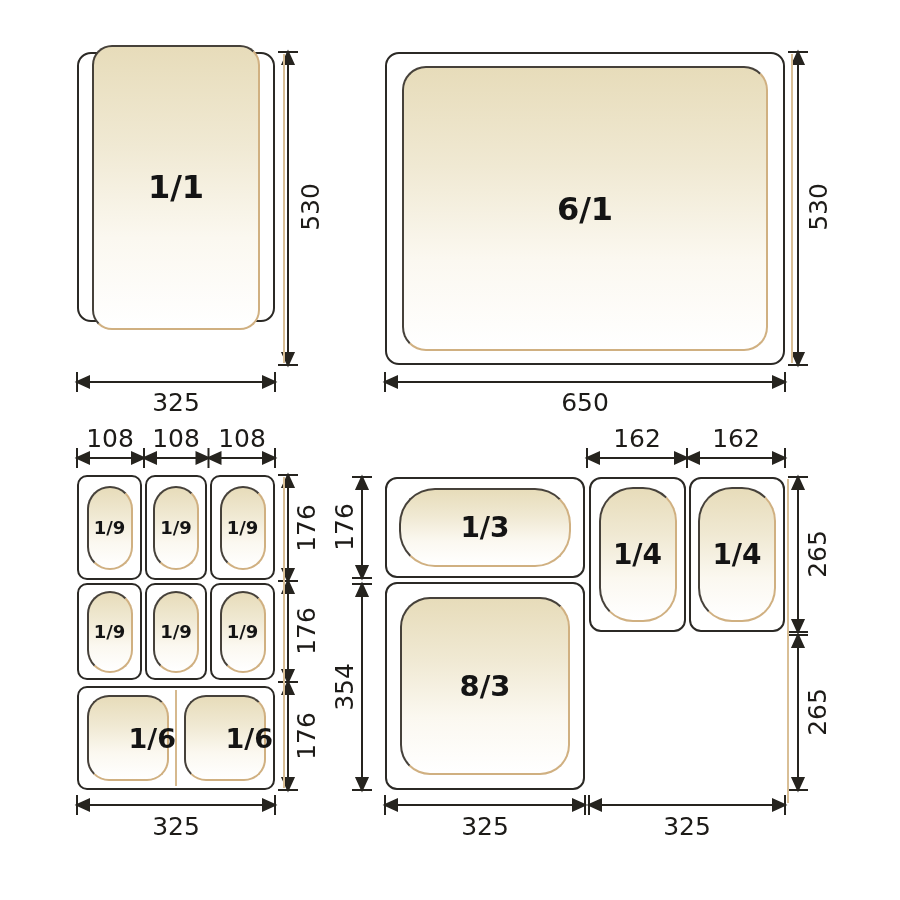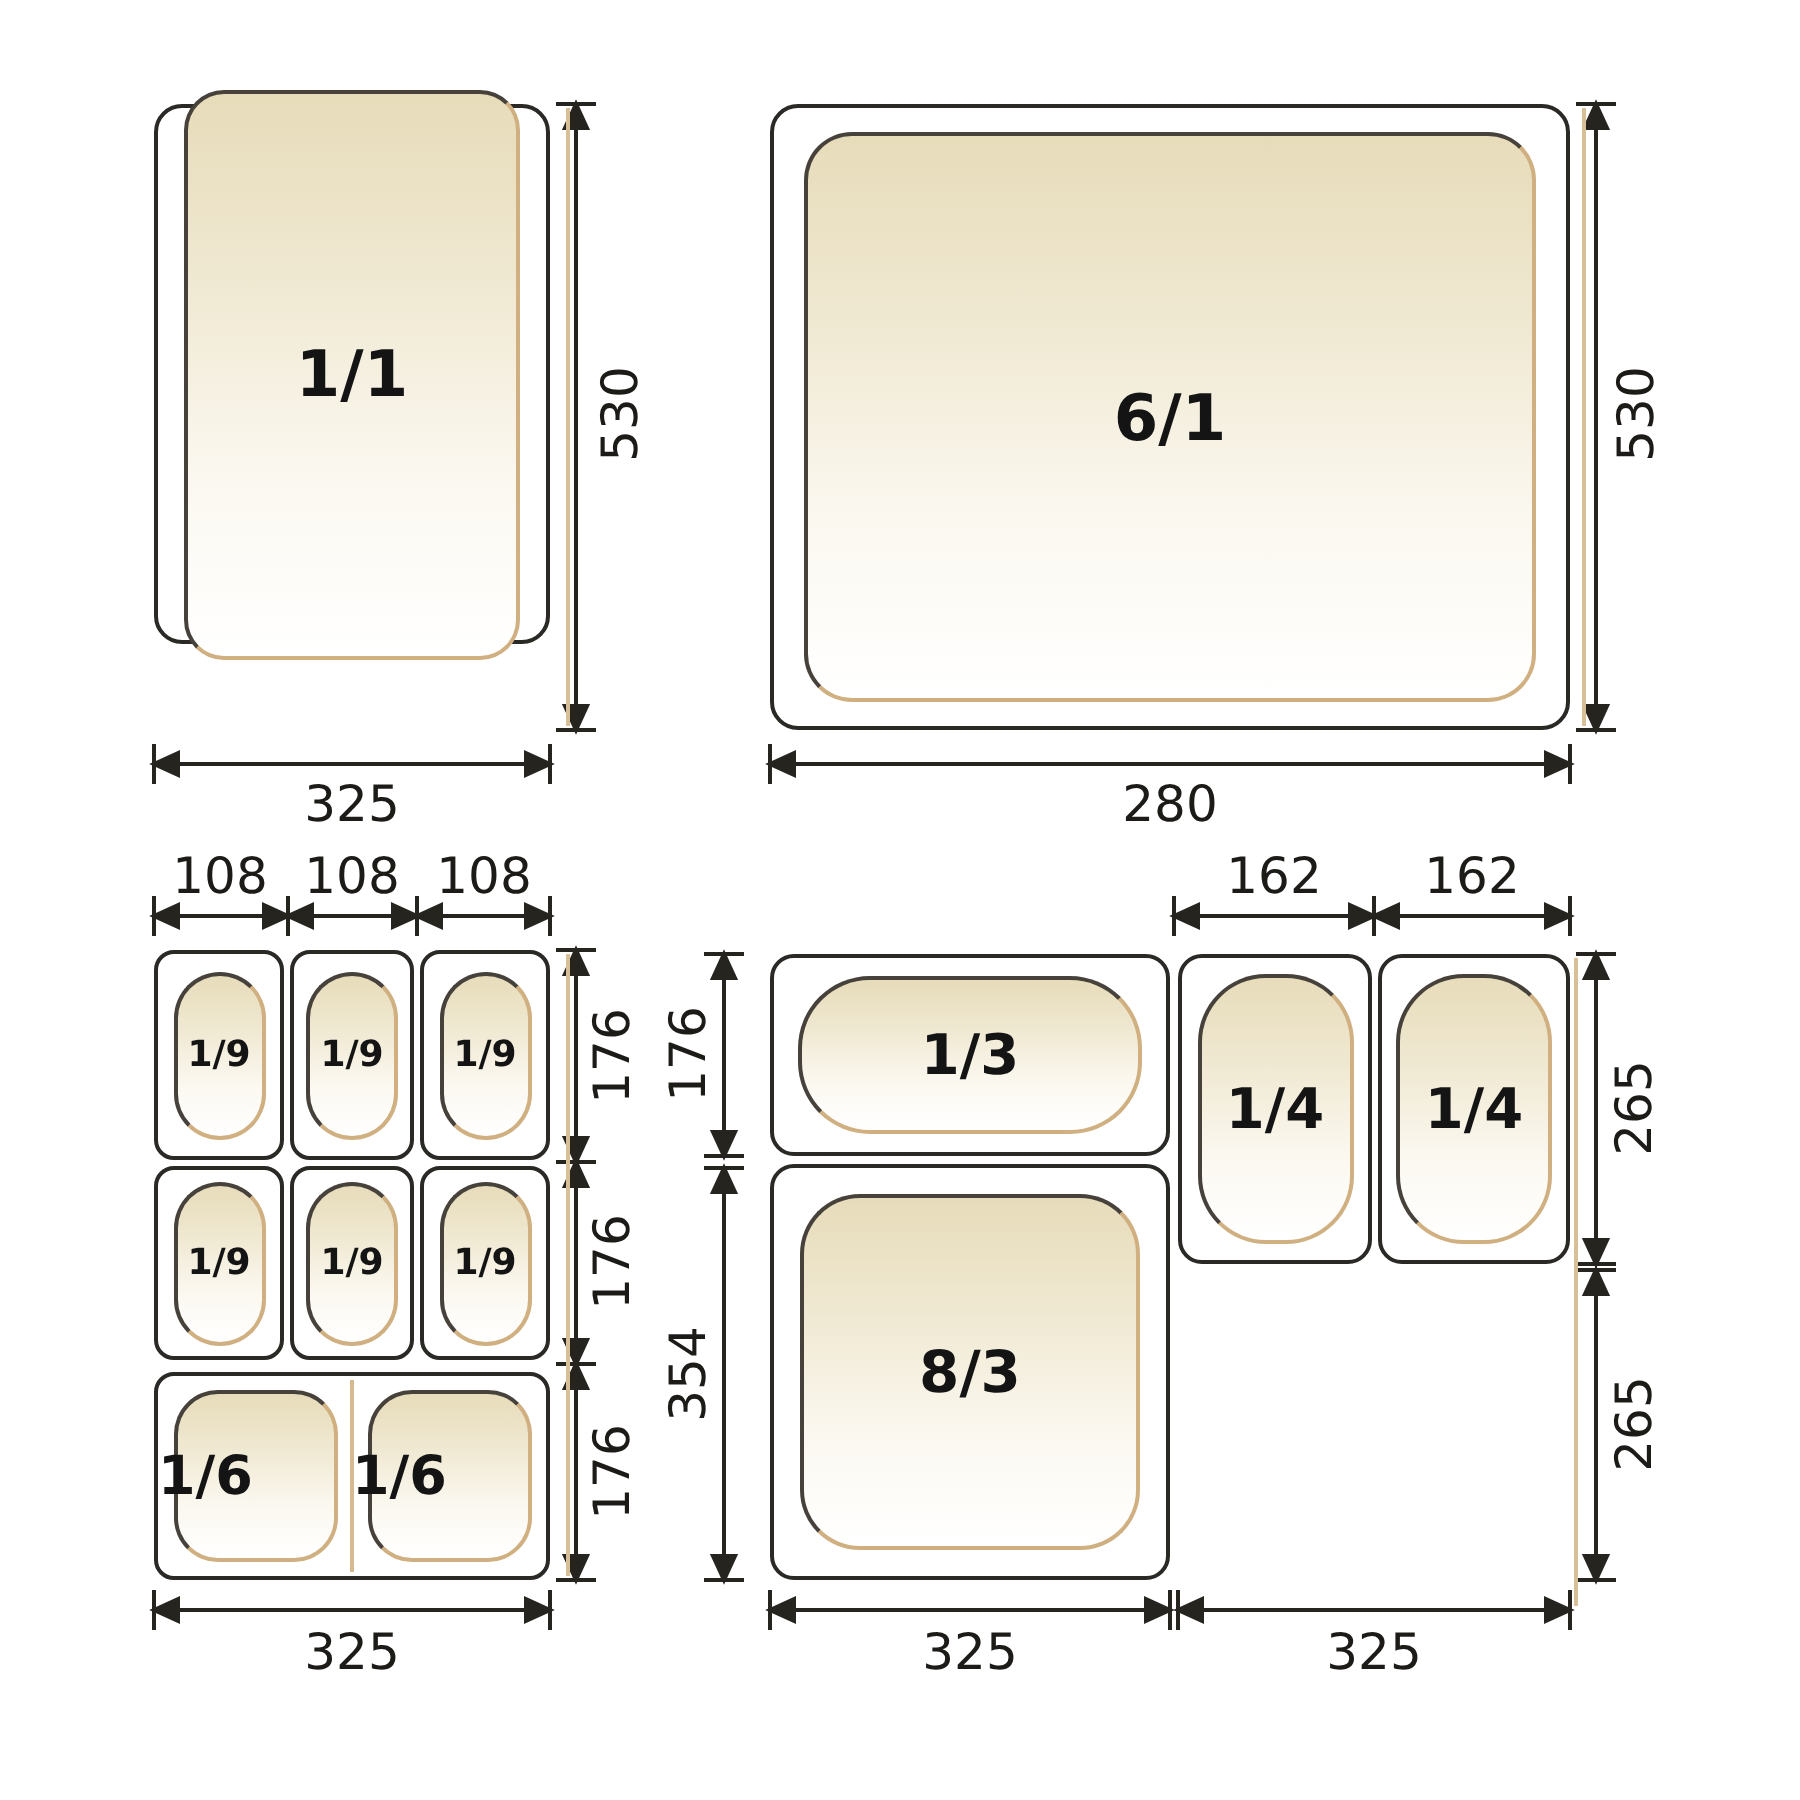--- a/index.html
+++ b/index.html
@@ -10,21 +10,21 @@
        display:flex;align-items:center;justify-content:center;}
   .inner{position:absolute;inset:0;margin:auto;box-sizing:border-box;
          background:linear-gradient(180deg,#e7dcba 0%,#f0e9d3 35%,#fbf8f0 68%,#ffffff 100%);
          border:2px solid;border-color:#46413a #d0b081 #d0b081 #46413a;}
   .plabel{position:relative;z-index:2;font-weight:bold;color:#141414;line-height:1;}
   .fs32{font-size:32px;} .fs29{font-size:29px;} .fs28{font-size:28px;}
   .fs27{font-size:27px;} .fs23{font-size:18px;}
   .dimlabel{position:absolute;transform:translate(-50%,-50%);font-size:25px;color:#1d1b18;
             white-space:nowrap;z-index:3;}
   .dimlabel.rot{transform:translate(-50%,-50%) rotate(-90deg);}
-  .half{position:relative;flex:1;height:100%;display:flex;align-items:center;justify-content:flex-start;}
+  .half{position:relative;flex:1;height:100%;display:flex;align-items:center;justify-content:flex-end;}
   .six-divider{position:absolute;left:50%;top:2px;bottom:2px;width:2px;margin-left:-1px;
                background:#d6b98e;z-index:1;}
   .tanline{position:absolute;width:2px;background:#d9bf96;z-index:0;}
 </style>
 </head>
 <body>
 
 <div class="canvas">
 
   <svg class="overlay" id="dim-svg" width="900" height="900" viewBox="0 0 900 900">
@@ -186,21 +186,21 @@
     <div class="inner" style="width:78px;height:135px;border-radius:34px;"></div>
     <span class="plabel fs28">1/4</span>
   </div>
   <div class="pan" style="left:385px;top:582px;width:200px;height:208px;border-radius:12px;">
     <div class="inner" style="width:170px;height:178px;border-radius:30px;"></div>
     <span class="plabel fs29">8/3</span>
   </div>
 
   <div class="dimlabel" style="left:176px;top:402px;">325</div>
   <div class="dimlabel rot" style="left:310px;top:207px;">530</div>
-  <div class="dimlabel" style="left:585px;top:402px;">280</div>
+  <div class="dimlabel" style="left:585px;top:402px;">650</div>
   <div class="dimlabel rot" style="left:818px;top:207px;">530</div>
 
   <div class="dimlabel" style="left:110px;top:438px;">108</div>
   <div class="dimlabel" style="left:176px;top:438px;">108</div>
   <div class="dimlabel" style="left:242px;top:438px;">108</div>
   <div class="dimlabel rot" style="left:306px;top:528px;">176</div>
   <div class="dimlabel rot" style="left:306px;top:631px;">176</div>
   <div class="dimlabel rot" style="left:306px;top:736px;">176</div>
   <div class="dimlabel" style="left:176px;top:826px;">325</div>
 

